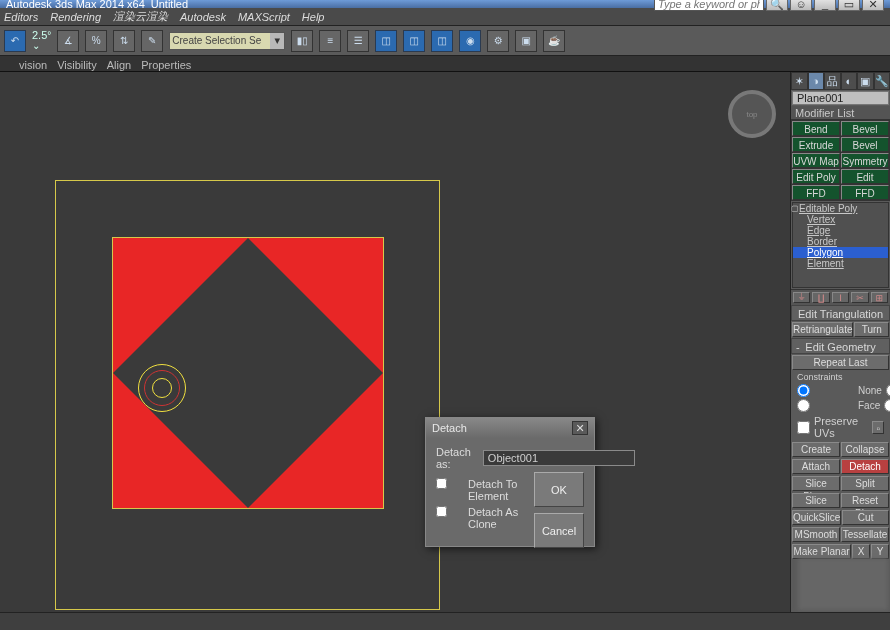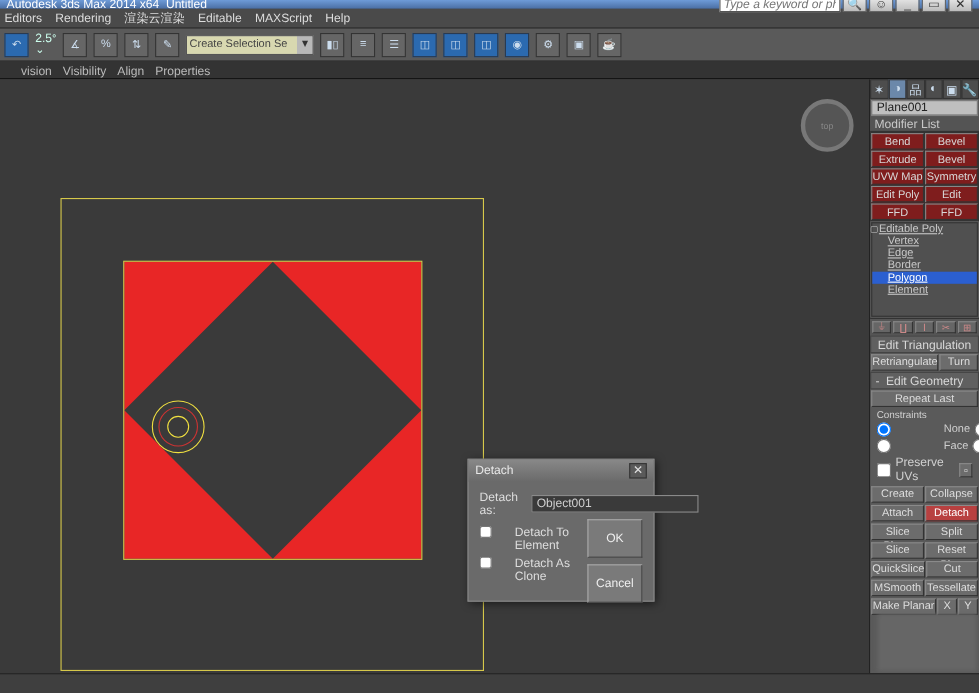--- a/index.html
+++ b/index.html
@@ -7,21 +7,21 @@
 
   
   .titlebar { height: 8px; background: linear-gradient(#6e9bd8,#4a6ea3); display:flex; align-items:center; justify-content:space-between; padding:0 6px; }
   .title-left { display:flex; gap:6px; align-items:center; color:#fff; }
   .title-right { display:flex; align-items:center; gap:2px; }
   .search-box { background:#fff; color:#888; border:1px solid #555; width:110px; height:14px; padding:0 3px; font-style:italic; }
   .winbtn { width:22px; height:14px; background:linear-gradient(#e8e8e8,#bcbcbc); border:1px solid #666; text-align:center; line-height:12px; color:#333;}
 
   
   .menubar { height:18px; background:#4a4a4a; border-bottom:1px solid #222; display:flex; align-items:center; padding:0 4px; gap:12px; color:#ddd;}
-  .menu-item { cursor:default; }
+  .menu-item { cursor:default;font-style:italic; }
 
   
   .toolbar { height:30px; background:#5a5a5a; border-bottom:1px solid #222; display:flex; align-items:center; padding:0 4px; gap:6px; }
   .tb-icon { width:22px; height:22px; background:#4e6a8a; border:1px solid #2a3a50; display:flex; align-items:center; justify-content:center; color:#cde; font-size:10px;}
   .tb-icon.blue{background:#2b6ab0;}
   .tb-icon.grey{background:#666;border-color:#333;}
   .selset { display:flex; align-items:center; background:#989898; border:1px solid #555; }
   .selset input { background:#d8d8b0; border:none; height:16px; width:100px; padding:0 2px; font-size:10px; color:#444;}
   .selset .dd { width:14px; height:16px; background:#b8b8b8; text-align:center; line-height:14px; color:#333;}
   .snaplabel { color:#cfe; font-size:10px; line-height:10px;}
@@ -62,21 +62,21 @@
   .dlg-mainrow { position:relative; }
   .dlg-checks { width:100px; margin-top:4px;}
 
   
   .cp-tabs { height:18px; background:#4d4d4d; display:flex; }
   .cp-tab { flex:1; display:flex; align-items:center; justify-content:center; border:1px solid #333; color:#cde;}
   .cp-tab.active{ background:#6b88aa; }
   .cp-name { background:#bfbfbf; color:#222; height:14px; padding:0 4px; border:1px solid #777; margin:1px;}
   .cp-label { background:#545454; height:14px; padding:1px 4px; color:#c8c8c8; border-bottom:1px solid #333;}
   .mod-grid { display:grid; grid-template-columns:1fr 1fr; gap:1px; background:#333; padding:1px;}
-  .mod-btn { height:15px; background:#7f1d1d; color:#d8d8d8; text-align:center; line-height:15px; font-size:10px; border:1px solid #888; border-right-color:#333; border-bottom-color:#333;}
+  .mod-btn { height:15px; background:#14532d; color:#d8d8d8; text-align:center; line-height:15px; font-size:10px; border:1px solid #888; border-right-color:#333; border-bottom-color:#333;}
   .stack { background:#505050; border:1px solid #333; margin:1px; }
   .stack-item { height:11px; padding:0 8px 0 14px; color:#c8c8c8; position:relative; font-size:10px; line-height:11px;text-decoration:underline;}
   .stack-item.root { padding-left:6px;}
   .stack-item.root::before{content:"▢"; position:absolute; left:-2px; font-size:8px;}
   .stack-item.sel { background:#2b5fd0; color:#fff; }
   .stack-spacer { height:18px; }
   .so-row { height:16px; display:flex; gap:2px; padding:2px; background:#555; border-top:1px solid #333;}
   .so-btn { flex:1; background:#666; border:1px solid #888; border-right-color:#333; border-bottom-color:#333; display:flex; align-items:center; justify-content:center; color:#c88; font-size:9px;}
   .rollhdr { height:16px; background:#606060; text-align:center; line-height:16px; color:#d8d8d8; border:1px solid #444; position:relative;}
   .rollhdr .pm { position:absolute; left:4px; }
@@ -106,21 +106,21 @@
     <div class="winbtn">_</div>
     <div class="winbtn">▭</div>
     <div class="winbtn">✕</div>
   </div>
 </div>
 
 <div class="menubar">
   <span class="menu-item">Editors</span>
   <span class="menu-item">Rendering</span>
   <span class="menu-item">渲染云渲染</span>
-  <span class="menu-item">Editable</span>
+  <span class="menu-item">Autodesk</span>
   <span class="menu-item">MAXScript</span>
   <span class="menu-item">Help</span>
 </div>
 
 <div class="toolbar">
   <div class="tb-icon blue">↶</div>
   <div class="snaplabel"><span>2.5</span>°<br>⌄</div>
   <div class="tb-icon grey">∡</div>
   <div class="tb-icon grey">%</div>
   <div class="tb-icon grey">⇅</div>

